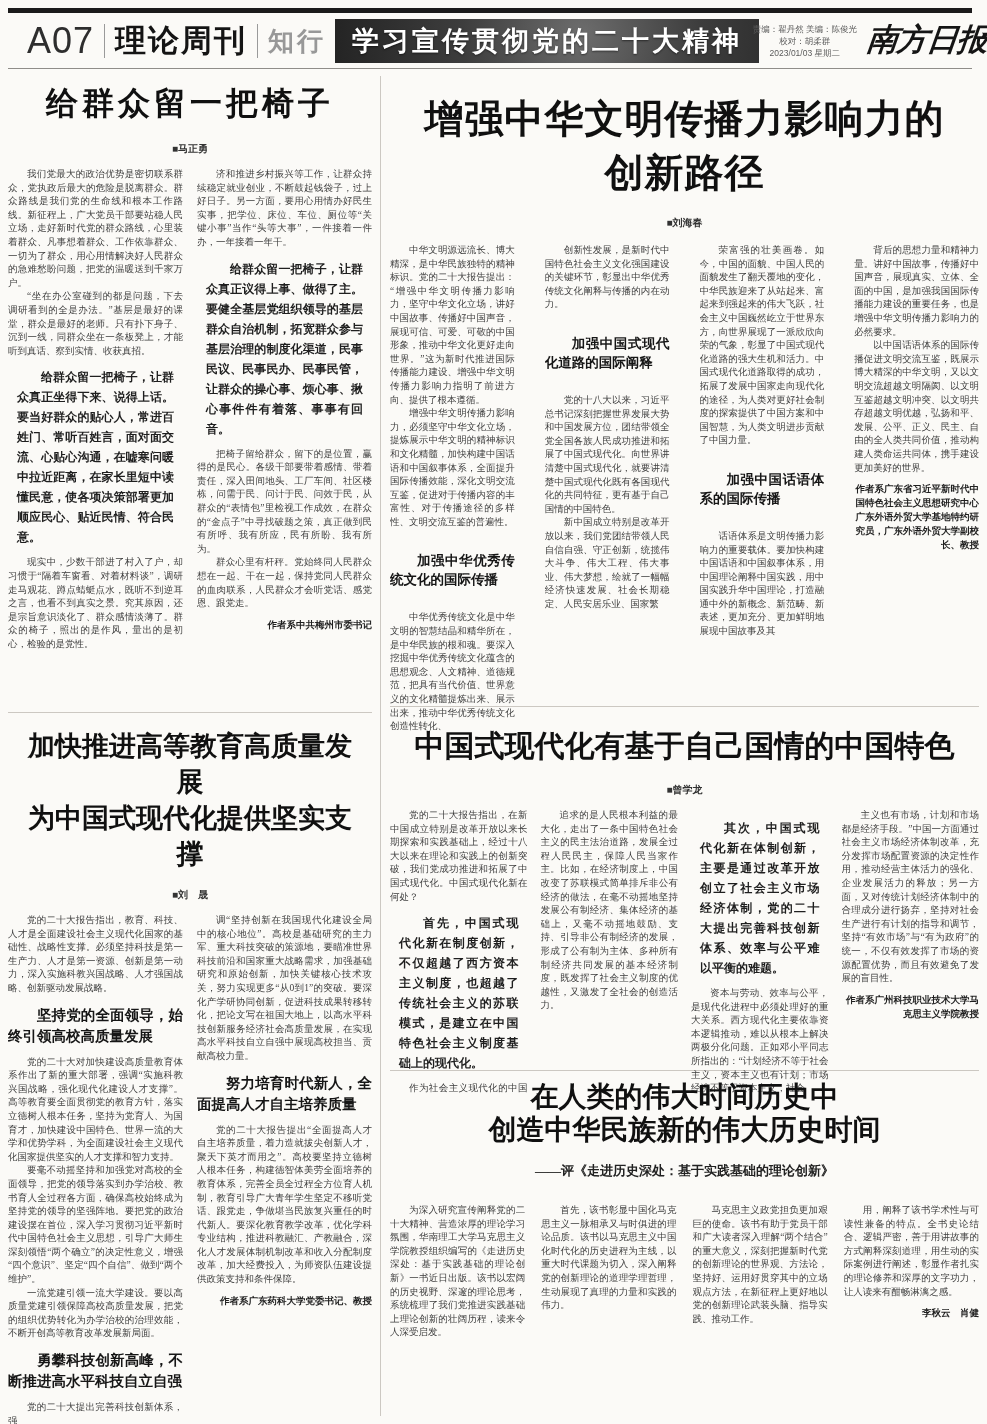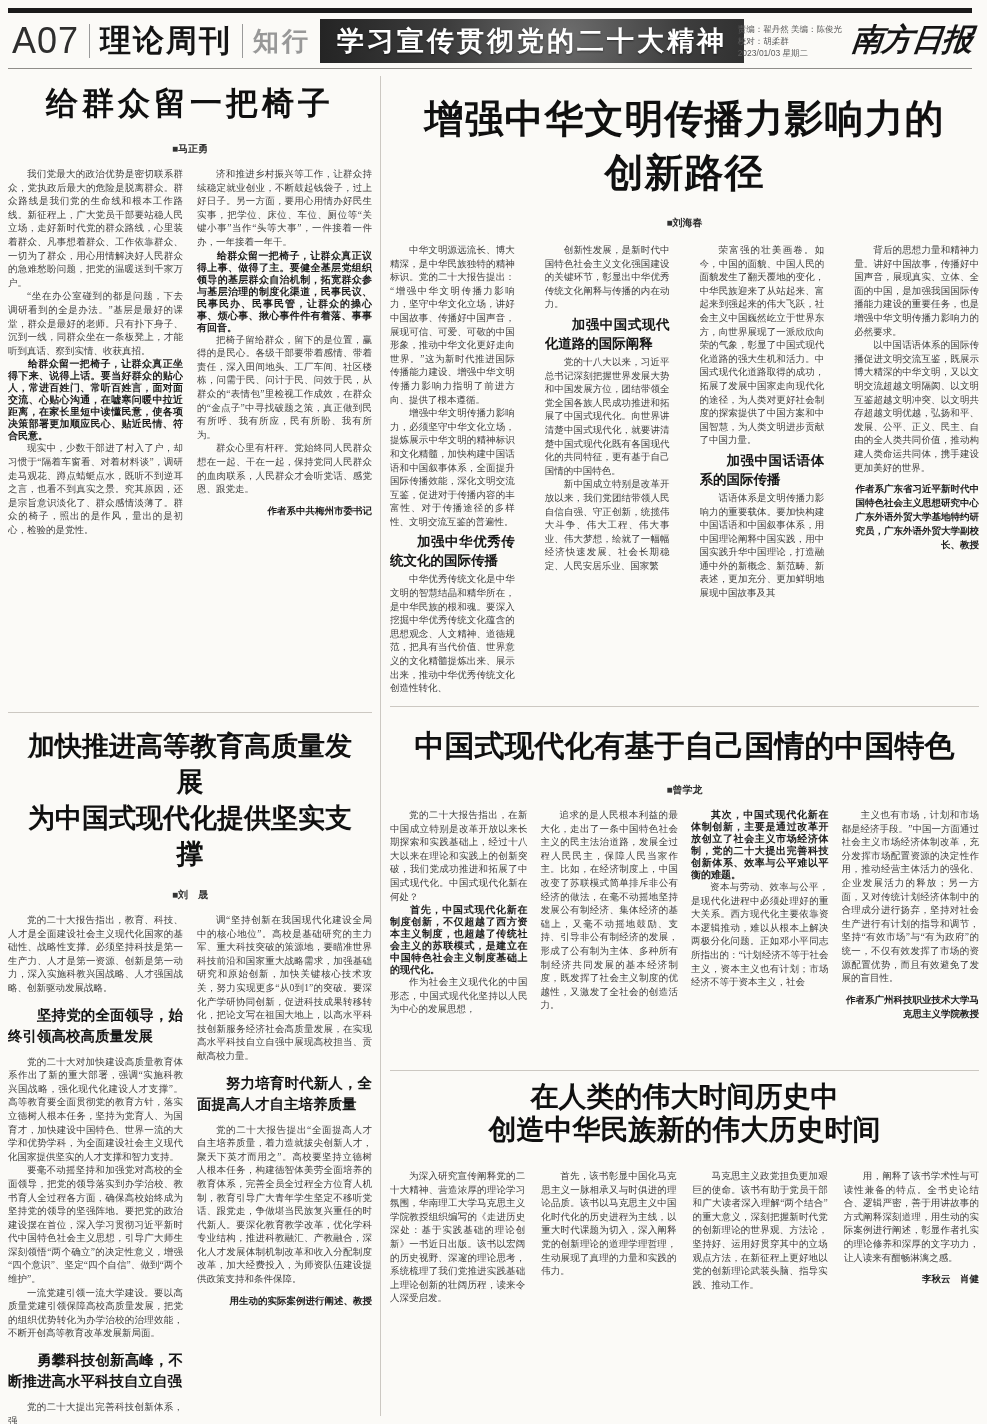--- a/index.html
+++ b/index.html
@@ -1,32 +1,32 @@
 <!DOCTYPE html>
 <html lang="zh"><head>
 <meta charset="utf-8">
 <style>
   html,body{margin:0;padding:0;background:#e9e7e3;}
   .page{position:relative;width:987px;height:1424px;margin:0 auto;background:#fbfaf7;overflow:hidden;
         font-family:"Liberation Serif","DejaVu Serif",serif;color:#3a3a3a;}
   
   .top-rule{position:absolute;left:8px;top:8px;width:964px;height:5px;background:#1b1b1b;}
-  .masthead{position:absolute;left:8px;top:17px;width:964px;height:48px;}
+  .masthead{position:absolute;left:23px;top:17px;width:964px;height:48px;}
   .mh-left{position:absolute;left:4px;top:0;display:flex;align-items:center;height:48px;
            font-family:"Liberation Sans","DejaVu Sans",sans-serif;}
   .edition{font-size:36px;color:#2e2e2e;letter-spacing:1px;}
   .mh-sep{width:1px;height:34px;background:#9a9a9a;margin:0 10px;}
   .section{font-size:31px;font-weight:700;color:#141414;letter-spacing:2px;}
   .subsection{font-size:26px;font-weight:700;color:#989898;letter-spacing:3px;}
   .banner{position:absolute;left:312px;top:2px;width:424px;height:44px;
           background:radial-gradient(circle at 58% 35%,#6d6d6d 0%,#3d3d3d 48%,#242424 100%);
           color:#fff;display:flex;align-items:center;justify-content:center;
           font-family:"Liberation Sans","DejaVu Sans",sans-serif;
           font-size:27px;font-weight:700;letter-spacing:3px;text-shadow:0 1px 2px rgba(0,0,0,.5);}
-  .credits{position:absolute;right:130px;top:6px;text-align:left;
+  .credits{position:absolute;right:130px;top:6px;text-align:center;
            font-family:"Liberation Sans","DejaVu Sans",sans-serif;
            font-size:8.5px;line-height:12px;color:#5a5a5a;margin-left:21px;}
   .logo{position:absolute;right:0;top:2px;width:122px;text-align:right;
         font-size:31px;font-weight:700;font-style:italic;color:#151515;letter-spacing:-1px;
         transform:skewX(-6deg);}
   .masthead-rule{position:absolute;left:8px;top:68px;width:964px;height:1px;background:#8f8d89;}
   
   .vrule{position:absolute;left:380px;top:76px;width:1px;height:1340px;background:#ccc8c2;}
   .hrule{position:absolute;height:1px;background:#ccc8c2;}
   .hr-left{left:8px;top:712px;width:364px;}
@@ -50,24 +50,24 @@
   .subtitle{text-align:center;font-size:13px;font-weight:700;color:#222;margin-top:9px;}
   
   .cols{display:flex;overflow:hidden;}
   .cols .tcol{flex:1;overflow:hidden;}
   .cols-a1{margin-top:12px;height:538px;gap:14px;}
   .cols-a2{margin-top:14px;height:546px;gap:30px;justify-content:center;}
   .cols-a3{margin-top:12px;height:288px;gap:13px;}
   .cols-a4{margin-top:12px;height:588px;gap:14px;}
   .cols-a5{margin-top:24px;height:232px;gap:16px;}
   .para{font-size:9.5px;line-height:13.6px;text-align:justify;text-indent:2em;margin:0;color:#3d3d3d;}
-  .bold-para{font-size:10px;line-height:12px;text-align:justify;text-indent:2em;margin:0;
+  .bold-para{font-size:12px;line-height:20px;text-align:justify;text-indent:2em;margin:9px;
              font-weight:700;color:#1f1f1f;}
   .subhead{font-size:13.5px;font-weight:700;line-height:19px;color:#161616;text-indent:2em;
-           text-align:justify;margin:3px 0;}
+           text-align:justify;margin:22px 0;}
   .cols-a4 .subhead{font-size:14.5px;line-height:21px;margin:9px 0;}
   .author-line{font-size:9.5px;line-height:14px;font-weight:700;color:#1f1f1f;
                text-align:right;margin-top:7px;}
 </style>
 </head>
 <body>
 
 <div class="page">
 
   <div class="top-rule"></div>
@@ -178,28 +178,29 @@
           <div class="para">党的二十大对加快建设高质量教育体系作出了新的重大部署，强调“实施科教兴国战略，强化现代化建设人才支撑”。高等教育要全面贯彻党的教育方针，落实立德树人根本任务，坚持为党育人、为国育才，加快建设中国特色、世界一流的大学和优势学科，为全面建设社会主义现代化国家提供坚实的人才支撑和智力支持。</div>
           <div class="para">要毫不动摇坚持和加强党对高校的全面领导，把党的领导落实到办学治校、教书育人全过程各方面，确保高校始终成为坚持党的领导的坚强阵地。要把党的政治建设摆在首位，深入学习贯彻习近平新时代中国特色社会主义思想，引导广大师生深刻领悟“两个确立”的决定性意义，增强“四个意识”、坚定“四个自信”、做到“两个维护”。</div>
           <div class="para">一流党建引领一流大学建设。要以高质量党建引领保障高校高质量发展，把党的组织优势转化为办学治校的治理效能，不断开创高等教育改革发展新局面。</div>
           <div class="subhead">勇攀科技创新高峰，不断推进高水平科技自立自强</div>
           <div class="para">党的二十大提出完善科技创新体系，强</div>
         </div>
         <div class="tcol">
           <div class="para">调“坚持创新在我国现代化建设全局中的核心地位”。高校是基础研究的主力军、重大科技突破的策源地，要瞄准世界科技前沿和国家重大战略需求，加强基础研究和原始创新，加快关键核心技术攻关，努力实现更多“从0到1”的突破。要深化产学研协同创新，促进科技成果转移转化，把论文写在祖国大地上，以高水平科技创新服务经济社会高质量发展，在实现高水平科技自立自强中展现高校担当、贡献高校力量。</div>
           <div class="subhead">努力培育时代新人，全面提高人才自主培养质量</div>
           <div class="para">党的二十大报告提出“全面提高人才自主培养质量，着力造就拔尖创新人才，聚天下英才而用之”。高校要坚持立德树人根本任务，构建德智体美劳全面培养的教育体系，完善全员全过程全方位育人机制，教育引导广大青年学生坚定不移听党话、跟党走，争做堪当民族复兴重任的时代新人。要深化教育教学改革，优化学科专业结构，推进科教融汇、产教融合，深化人才发展体制机制改革和收入分配制度改革，加大经费投入，为师资队伍建设提供政策支持和条件保障。</div>
-          <div class="author-line">用生动的实际案例进行阐述、教授</div>
+          <div class="author-line">作者系广东药科大学党委书记、教授</div>
         </div>
       </div>
   </section>
 
   <section class="art a5">
     <h2><span>在人类的伟大时间历史中</span><br>
         <span>创造中华民族新的伟大历史时间</span></h2>
+    <div class="subtitle">——评《走进历史深处：基于实践基础的理论创新》</div>
     <div class="cols cols-a5">
         <div class="tcol">
           <div class="para">为深入研究宣传阐释党的二十大精神、营造浓厚的理论学习氛围，华南理工大学马克思主义学院教授组织编写的《走进历史深处：基于实践基础的理论创新》一书近日出版。该书以宏阔的历史视野、深邃的理论思考，系统梳理了我们党推进实践基础上理论创新的壮阔历程，读来令人深受启发。</div>
         </div>
         <div class="tcol">
           <div class="para">首先，该书彰显中国化马克思主义一脉相承又与时俱进的理论品质。该书以马克思主义中国化时代化的历史进程为主线，以重大时代课题为切入，深入阐释党的创新理论的道理学理哲理，生动展现了真理的力量和实践的伟力。</div>
         </div>
         <div class="tcol">
           <div class="para">马克思主义政党担负更加艰巨的使命。该书有助于党员干部和广大读者深入理解“两个结合”的重大意义，深刻把握新时代党的创新理论的世界观、方法论，坚持好、运用好贯穿其中的立场观点方法，在新征程上更好地以党的创新理论武装头脑、指导实践、推动工作。</div>
         </div>

